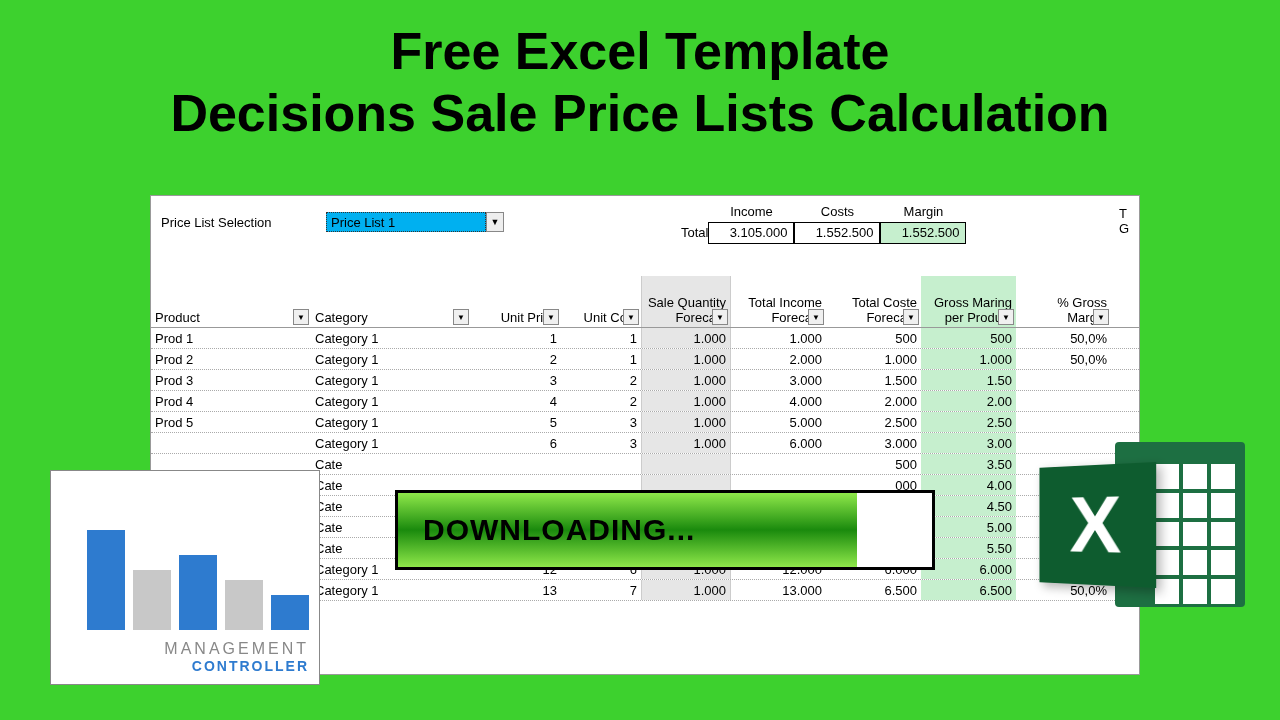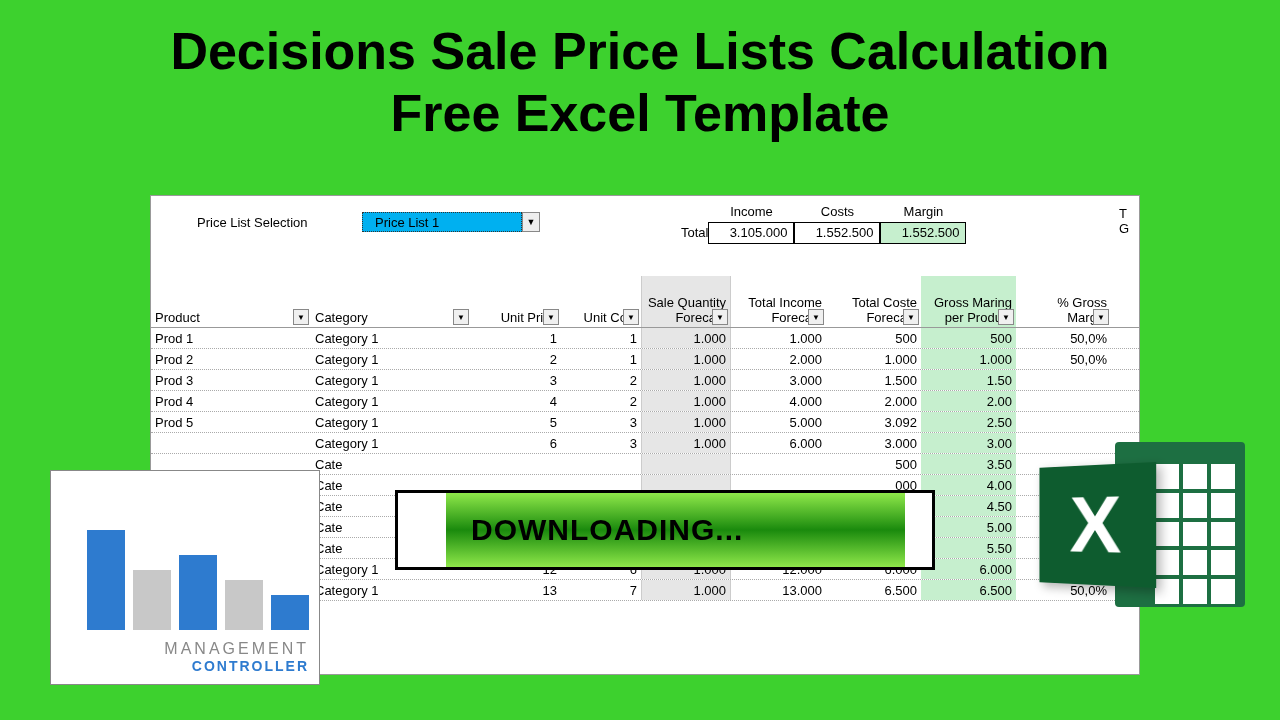--- a/index.html
+++ b/index.html
@@ -28,27 +28,27 @@
     background: #fff;
     border: 1px solid #999;
     font-size: 13px;
   }
   .cfg {
     position: absolute;
     top: 15px;
     left: 10px;
     font-size: 13px;
   }
-  .cfg-row { display: flex; align-items: center; height: 22px; margin-left: 36px; }
+  .cfg-row { display: flex; align-items: center; height: 22px; }
   .cfg-label { width: 165px; }
   .cfg-box {
     width: 160px;
     background: #00b0f0;
     border: 1px dotted #333;
-    padding: 0 12px;
+    padding: 0 4px;
     height: 20px;
     line-height: 20px;
     font-size: 13px;
   }
   .dd-btn {
     width: 18px; height: 20px;
     border: 1px solid #888;
     background: #eee;
     display: flex; align-items: center; justify-content: center;
     font-size: 9px;
@@ -142,21 +142,20 @@
   .dl-fill {
     width: 86%;
     background: linear-gradient(to bottom, #8fe84a 0%, #1a8a0d 50%, #8fe84a 100%);
     display: flex;
     align-items: center;
     padding-left: 25px;
     font-size: 30px;
     font-weight: 900;
     color: #000;
     letter-spacing: 1px;
-    margin-left: 48px;
   }
   .excel-icon {
     position: absolute;
     right: 35px;
     top: 430px;
     width: 210px;
     height: 190px;
   }
   .xl-book {
     position: absolute;
@@ -186,22 +185,22 @@
     font-size: 80px;
     font-weight: 900;
     box-shadow: 4px 4px 10px rgba(0,0,0,0.3);
   }
   .clip-t { position:absolute; top:10px; right:10px; font-size:13px; }
 </style>
 </head>
 <body>
 
 <div class="title">
+  <div>Free Excel Template</div>
   <div>Decisions Sale Price Lists Calculation</div>
-  <div>Free Excel Template</div>
 </div>
 
 <div class="sheet">
 
   <div class="cfg">
     <div class="cfg-row">
       <div class="cfg-label">Price List Selection</div>
       <div class="cfg-box">Price List 1</div>
       <div class="dd-btn">▼</div>
     </div>
@@ -312,21 +311,21 @@
           <div class="cell c-gm">2.00</div>
           <div class="cell c-pct"></div>
         </div>
         <div class="data-row">
           <div class="cell c-prod">Prod 5</div>
           <div class="cell c-cat">Category 1</div>
           <div class="cell c-up">5</div>
           <div class="cell c-uc">3</div>
           <div class="cell c-qty">1.000</div>
           <div class="cell c-inc">5.000</div>
-          <div class="cell c-cost">3.092</div>
+          <div class="cell c-cost">2.500</div>
           <div class="cell c-gm">2.50</div>
           <div class="cell c-pct"></div>
         </div>
         <div class="data-row">
           <div class="cell c-prod"></div>
           <div class="cell c-cat">Category 1</div>
           <div class="cell c-up">6</div>
           <div class="cell c-uc">3</div>
           <div class="cell c-qty">1.000</div>
           <div class="cell c-inc">6.000</div>

